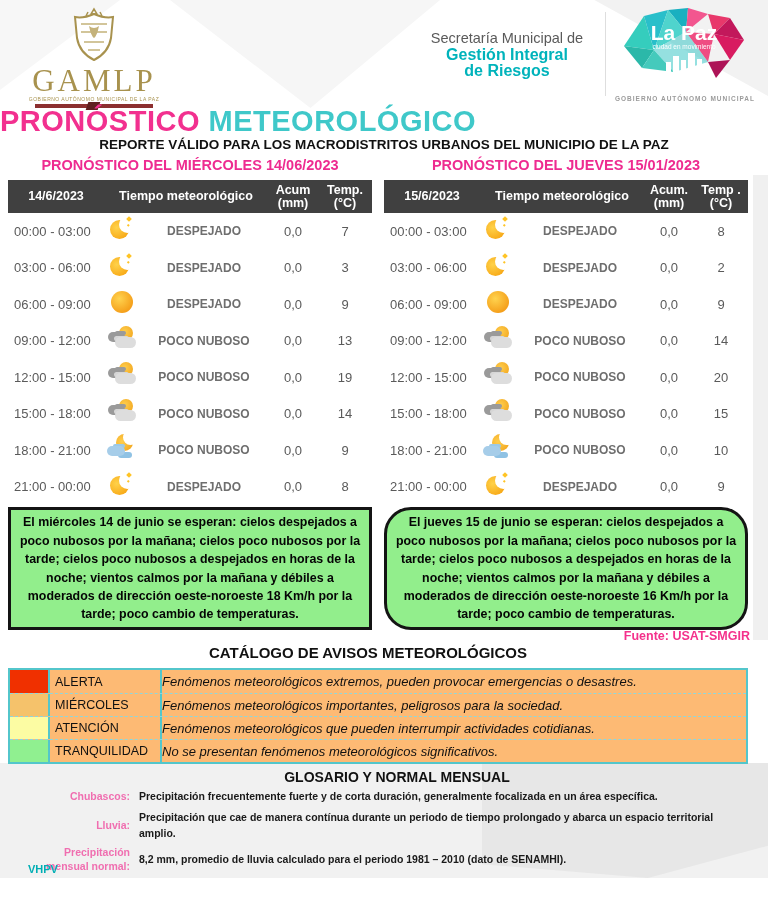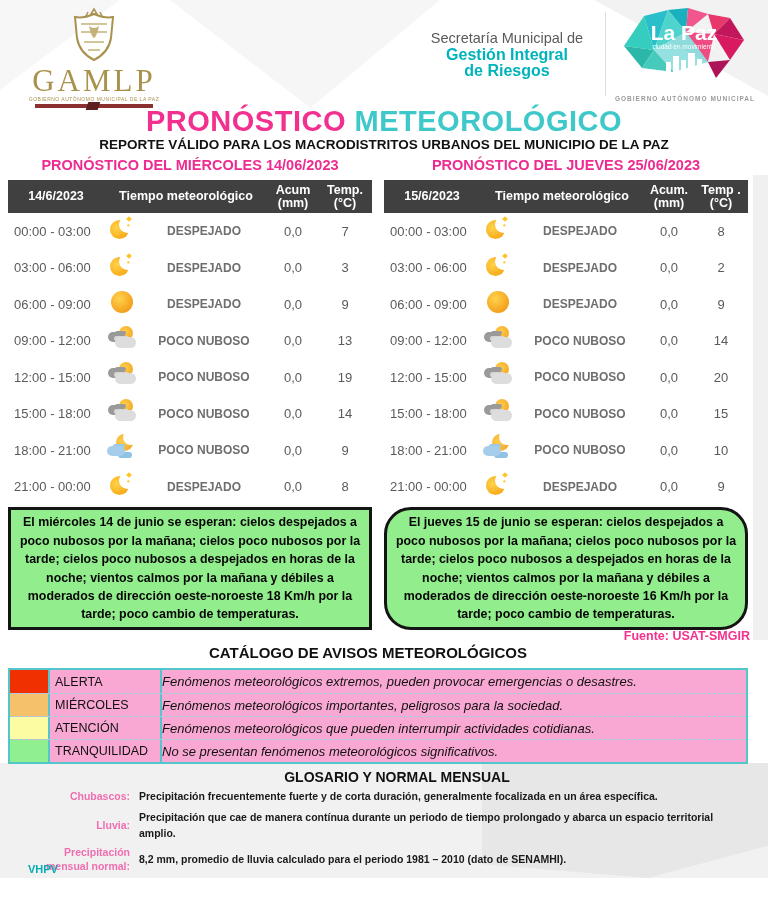--- a/index.html
+++ b/index.html
@@ -24,21 +24,21 @@
   .gamlp .ribbon{position:relative;margin:2px auto 0;width:118px;height:4px;background:#8c2f2f;}
   .gamlp .ribbon:after{content:"";position:absolute;left:52px;top:-2px;width:12px;height:8px;background:#5f1f1f;transform:skewX(-18deg);}
   .secretaria{left:414px;top:30px;width:186px;text-align:center;line-height:17px;}
   .secretaria .l1{font-size:14.5px;color:#5a5a5a;}
   .secretaria .l2{font-size:16px;font-weight:bold;color:#00b3bb;line-height:16px;}
   .hdr-divider{left:605px;top:12px;width:1px;height:84px;background:#dedede;}
   .lapaz{left:610px;top:6px;width:150px;height:100px;text-align:center;}
   .lapaz .cap{font-size:6.5px;font-weight:bold;color:#9b9b9b;letter-spacing:1px;margin-top:1px;white-space:nowrap;}
 
   
-  .main-title{left:0;top:105px;width:768px;text-align:center;font-size:29px;font-weight:bold;letter-spacing:.5px;}
+  .main-title{left:0;top:105px;width:768px;text-align:left;font-size:29px;font-weight:bold;letter-spacing:.5px;}
   .t-pink{color:#f2308f;}
   .t-teal{color:#3fc8c9;}
   .subtitle{left:0;top:137px;width:768px;text-align:center;font-size:13.5px;font-weight:bold;color:#111;}
   .sec-title{top:157px;width:364px;text-align:center;font-size:14.5px;font-weight:bold;color:#ee2b90;}
   .sec-title.left{left:8px;}
   .sec-title.right{left:384px;}
 
   
   .ftable{top:180px;width:364px;}
   .ftable.t0{left:8px;}
@@ -76,21 +76,21 @@
   
   .summary{top:507px;width:364px;height:123px;background:#92ee8c;border:3px solid #141414;
            display:flex;align-items:center;justify-content:center;text-align:center;
            font-size:12.4px;font-weight:bold;color:#050505;line-height:1.48;padding:2px 6px;}
   .summary.left{left:8px;}
   .summary.right{left:384px;border-radius:27px;}
   .fuente{top:629px;right:18px;font-size:12.5px;font-weight:bold;color:#f4318c;}
 
   
   .catalog-title{left:8px;top:644px;width:720px;text-align:center;font-size:15px;font-weight:bold;color:#111;}
-  .catalog{left:8px;top:668px;width:740px;border:2px solid #53c6cb;background:#f9a8d4;}
+  .catalog{left:8px;top:668px;width:740px;border:2px solid #53c6cb;background:#fdba74;}
   .crow{display:grid;grid-template-columns:38px 112px 1fr;height:23px;}
   .crow + .crow{border-top:1px dashed #8ed7dd;}
   .crow .swatch{height:100%;}
   .crow .level{border-left:2px solid #53c6cb;display:flex;align-items:center;padding-left:5px;
                font-size:12.5px;color:#111;}
   .crow .desc{border-left:2px solid #53c6cb;display:flex;align-items:center;
               font-size:13px;font-style:italic;color:#111;}
 
   
   .gloss-title{left:0;top:769px;width:710px;text-align:center;font-size:14px;font-weight:bold;color:#111;margin-left:42px;}
@@ -160,21 +160,21 @@
     </svg>
     <div class="cap">GOBIERNO AUTÓNOMO MUNICIPAL</div>
   </div>
 
   <div class="fg main-title">
     <span class="t-pink">PRONÓSTICO</span>
     <span class="t-teal">METEOROLÓGICO</span>
   </div>
   <div class="fg subtitle">REPORTE VÁLIDO PARA LOS MACRODISTRITOS URBANOS DEL MUNICIPIO DE LA PAZ</div>
   <div class="fg sec-title left">PRONÓSTICO DEL MIÉRCOLES 14/06/2023</div>
-  <div class="fg sec-title right">PRONÓSTICO DEL JUEVES 25/06/2023</div>
+  <div class="fg sec-title right">PRONÓSTICO DEL JUEVES 15/01/2023</div>
 
   <section class="fg ftable t0">
     <div class="thead">
       <div class="c">14/6/2023</div>
       <div class="c">Tiempo meteorológico</div>
       <div class="c">
         <span>Acum</span>
         <span>(mm)</span>
       </div>
       <div class="c">

